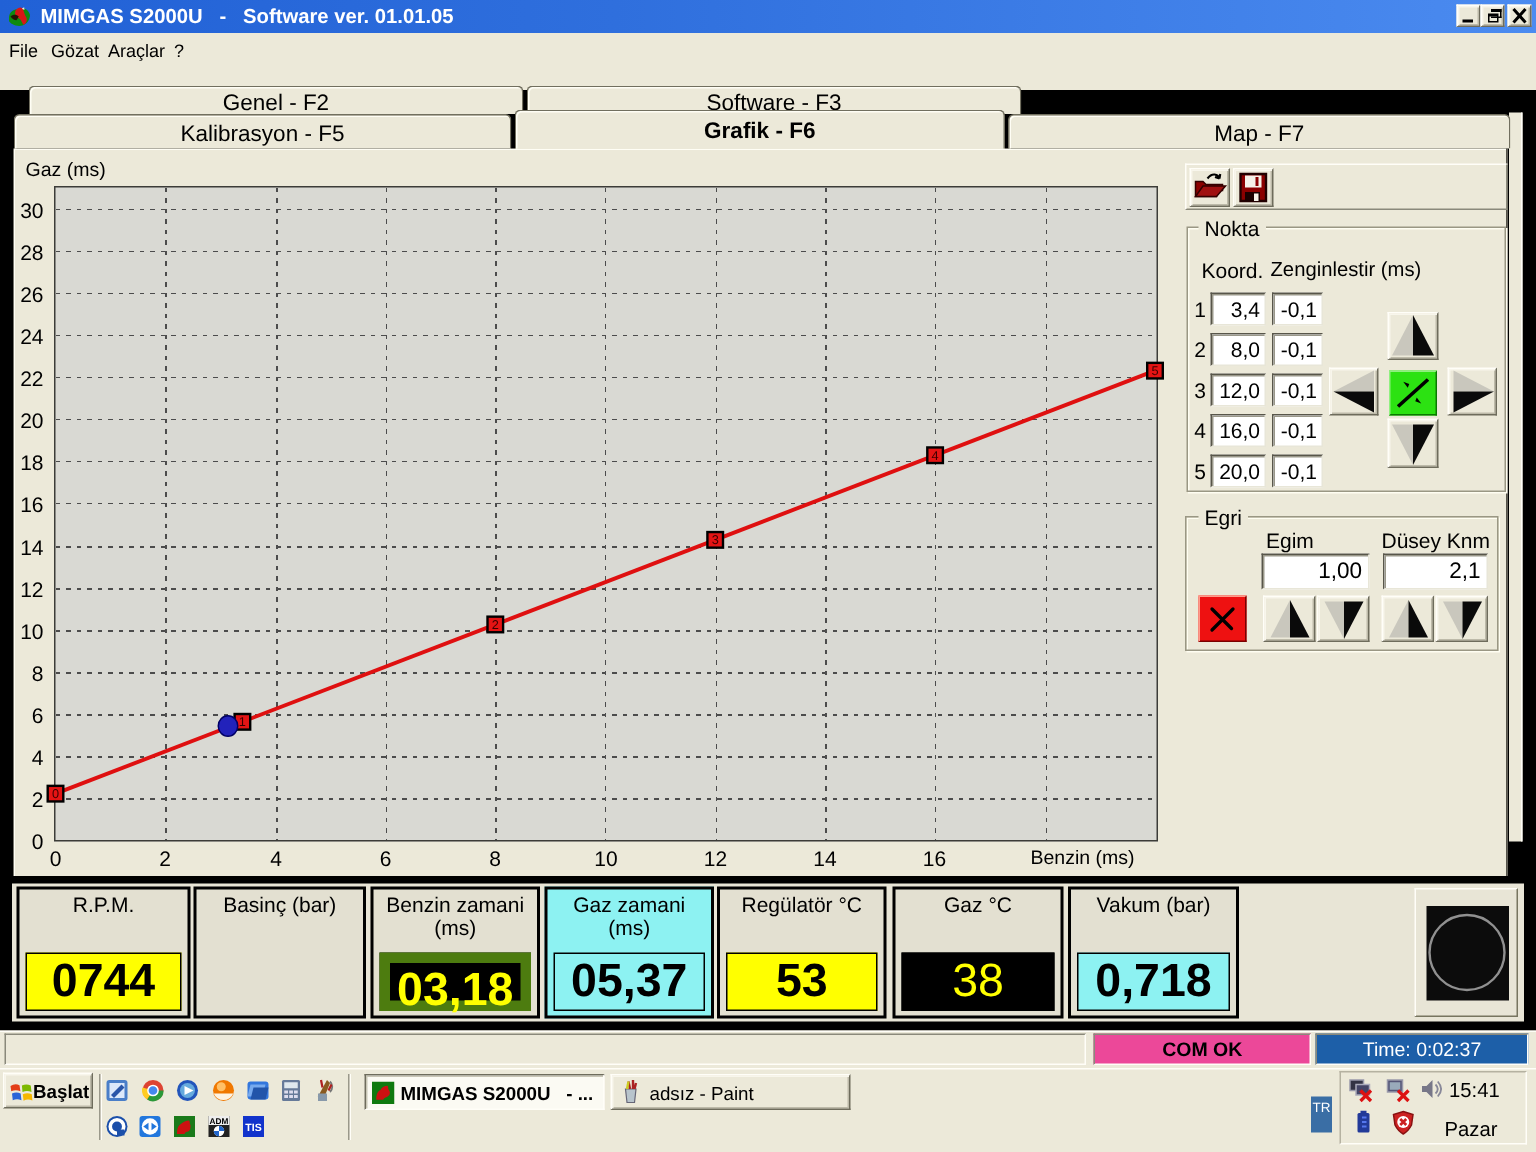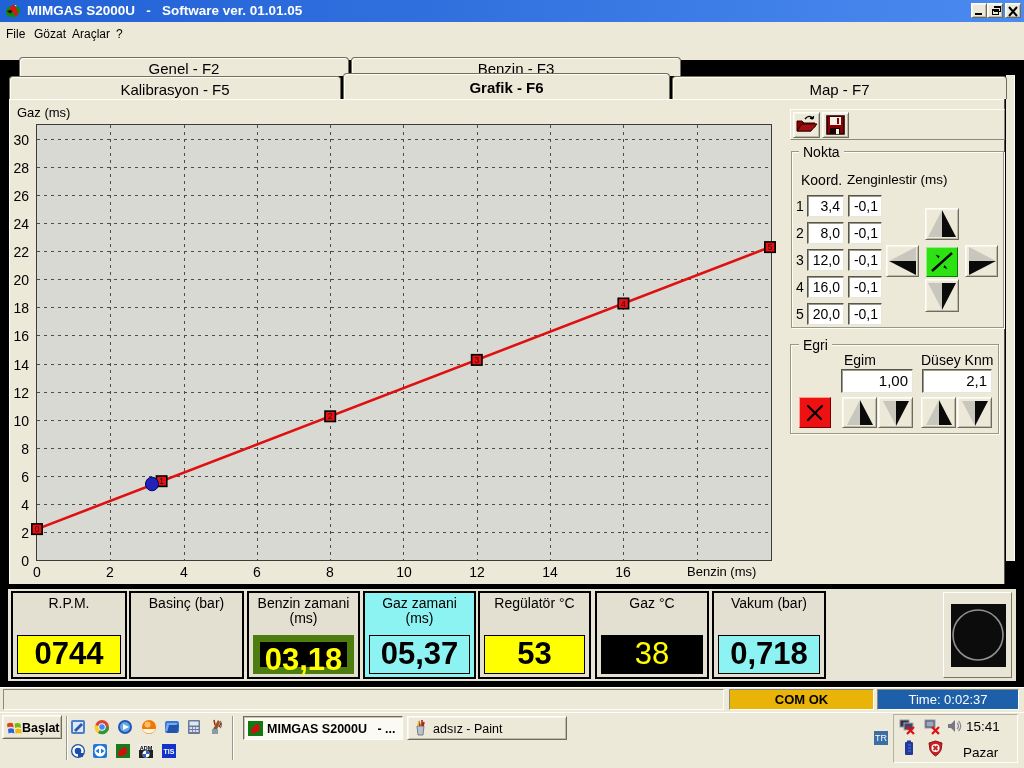--- a/index.html
+++ b/index.html
@@ -36,21 +36,21 @@
  <div class="ab" style="left:34px;top:5px;font-size:12px">Gözat</div>
  <div class="ab" style="left:72px;top:5px;font-size:12px">Araçlar</div>
  <div class="ab" style="left:116px;top:5px;font-size:12px">?</div>
 </div>
 
 <div class="ab" style="left:1006px;top:75px;width:9px;height:486px;background:#ece9d9;border-right:1px solid #fffef8"></div>
 <div class="ab" style="left:19px;top:57px;width:330px;height:19px;background:#ece9d9;border:1px solid #716f5f;border-bottom:none;border-radius:4px 4px 0 0;box-shadow:inset 1px 1px 0 #fffef5">
  <div style="text-align:center;font-size:15px;padding-top:2px">Genel - F2</div>
   </div>
 <div class="ab" style="left:351px;top:57px;width:330px;height:19px;background:#ece9d9;border:1px solid #716f5f;border-bottom:none;border-radius:4px 4px 0 0;box-shadow:inset 1px 1px 0 #fffef5">
- <div style="text-align:center;font-size:15px;padding-top:2px">Benzin - F3</div>
+ <div style="text-align:center;font-size:15px;padding-top:2px">Software - F3</div>
   </div>
 <div class="ab" style="left:9px;top:76px;width:332px;height:23px;background:#ece9d9;border:1px solid #716f5f;border-bottom:none;border-radius:4px 4px 0 0;box-shadow:inset 1px 1px 0 #fffef5">
  <div style="text-align:center;font-size:15px;padding-top:4px">Kalibrasyon - F5</div>
   </div>
 <div class="ab" style="left:672px;top:76px;width:335px;height:23px;background:#ece9d9;border:1px solid #716f5f;border-bottom:none;border-radius:4px 4px 0 0;box-shadow:inset 1px 1px 0 #fffef5">
  <div style="text-align:center;font-size:15px;padding-top:4px">Map - F7</div>
   </div>
 <div class="ab" style="left:343px;top:73px;width:327px;height:27px;background:#ece9d9;border:1px solid #716f5f;border-bottom:none;border-radius:4px 4px 0 0;box-shadow:inset 1px 1px 0 #fffef5">
  <div style="text-align:center;font-size:15px;font-weight:bold;padding-top:5px">Grafik - F6</div>
   </div>
@@ -257,21 +257,21 @@
 </div>
 <div class="ab" style="left:943px;top:592px;width:69px;height:86px;background:#e8e5d6;border:1px solid;border-color:#fffef8 #77755f #77755f #fffef8">
  <div class="ab" style="left:7px;top:11px;width:55px;height:63px;background:#0c0c0c">
   <svg width="55" height="63" viewBox="0 0 55 63">
         <circle cx="27" cy="31" r="25" fill="none" stroke="#909090" stroke-width="1.6"></circle>
       </svg>
  </div>
   </div>
 <div class="ab" style="left:0;top:687px;width:1024px;height:25px;background:#ece9d9;border-top:1px solid #fffef8"></div>
 <div class="ab" style="left:3px;top:689px;width:721px;height:21px;border:1px solid;border-color:#8a897b #fffef8 #fffef8 #8a897b"></div>
-<div class="ab" style="left:729px;top:689px;width:145px;height:21px;border:1px solid;border-color:#8a897b #fffef8 #fffef8 #8a897b;background:#eab308;text-align:center;font-size:13px;font-weight:bold;line-height:20px">COM OK</div>
+<div class="ab" style="left:729px;top:689px;width:145px;height:21px;border:1px solid;border-color:#8a897b #fffef8 #fffef8 #8a897b;background:#ec4899;text-align:center;font-size:13px;font-weight:bold;line-height:20px">COM OK</div>
 <div class="ab" style="left:877px;top:689px;width:142px;height:21px;border:1px solid;border-color:#8a897b #fffef8 #fffef8 #8a897b;background:#1d5fa8;color:#fff;text-align:center;font-size:13px;font-weight:normal;line-height:20px">Time: 0:02:37</div>
 <div class="ab" style="left:0;top:712px;width:1024px;height:56px;background:#ece9d9;border-top:1px solid #fffef8"></div>
 <div class="ab raised" style="left:2px;top:715px;width:60px;height:24px">
  <svg class="ab" style="left:3px;top:4px" width="16" height="16" viewBox="0 0 16 16">
   <path d="M1 4 Q4 2 7 3.5 Q7.3 5.5 7.6 7.5 Q4.5 6 1.5 7.5 Z" fill="#e33e17"></path>
   <path d="M8.6 3.7 Q11.5 2.2 14.5 3.7 L15 8 Q12 6.6 9 8 Z" fill="#7db900"></path>
   <path d="M2 9 Q5 7.5 7.8 9 L8.3 13.5 Q5.3 12 2.5 13.5 Z" fill="#2a64d8"></path>
   <path d="M9.2 9.5 Q12.2 8 15.2 9.5 L15.6 13.7 Q12.6 12.3 9.7 13.8 Z" fill="#f6b700"></path>
  </svg>
  <div class="ab" style="left:19px;top:5px;font-weight:bold;font-size:12.5px">Başlat</div>
@@ -356,21 +356,21 @@
 </div>
 <div class="ab raised" style="left:407px;top:716px;width:160px;height:24px">
  <svg class="ab" style="left:5px;top:3px" width="15" height="16" viewBox="0 0 15 16">
   <path d="M4 6 L11 6 L10 15 L5 15 Z" fill="#b8c4cc" stroke="#667" stroke-width="0.8"></path>
   <path d="M6 1 L7 6 M9 0 L9 6 M11 2 L10 6" stroke="#a22" stroke-width="1.6"></path>
       <path d="M6 1 L5 6" stroke="#cc2" stroke-width="1.6"></path>
  </svg>
  <div class="ab" style="left:25px;top:5px;font-size:12.5px;white-space:nowrap">adsız - Paint</div>
 </div>
 <div class="ab" style="left:893px;top:714px;width:125px;height:49px;border:1px solid;border-color:#b5b2a1 #fffef8 #fffef8 #b5b2a1"></div>
-<div class="ab" style="left:874px;top:731px;width:14px;height:14px;background:#3a6ea5;color:#fff;font-size:9px;text-align:center;line-height:14px">TR</div>
+<div class="ab" style="left:874px;top:731px;width:14px;height:24px;background:#3a6ea5;color:#fff;font-size:9px;text-align:center;line-height:14px">TR</div>
 <svg class="ab" style="left:899px;top:718px" width="17" height="17" viewBox="0 0 17 17">
     <rect x="1" y="2" width="9" height="7" fill="#334" stroke="#99a"></rect>
     <rect x="5" y="5" width="9" height="7" fill="#446" stroke="#aab"></rect>
     <path d="M8 9 L15 16 M15 9 L8 16" stroke="#dd1111" stroke-width="2.2"></path>
   </svg>
 <svg class="ab" style="left:924px;top:718px" width="17" height="17" viewBox="0 0 17 17">
     <rect x="1" y="2" width="10" height="8" fill="#557" stroke="#99a"></rect>
     <rect x="2.5" y="3.5" width="7" height="5" fill="#9ab"></rect>
     <path d="M8 9 L15 16 M15 9 L8 16" stroke="#dd1111" stroke-width="2.2"></path>
   </svg>

